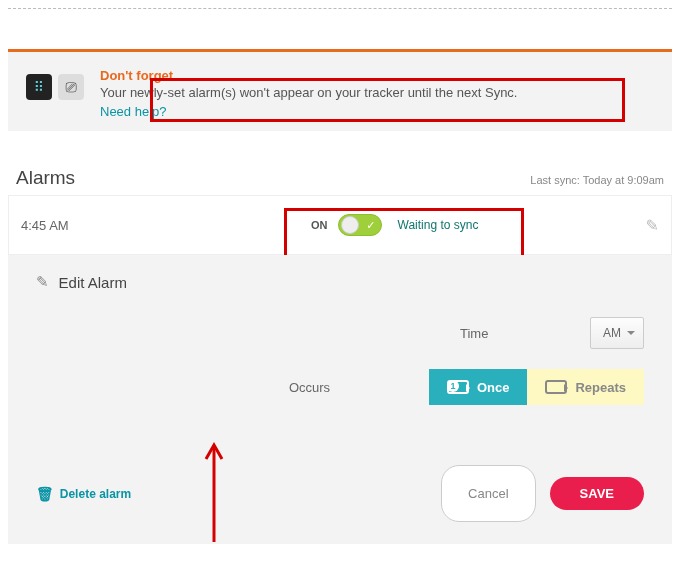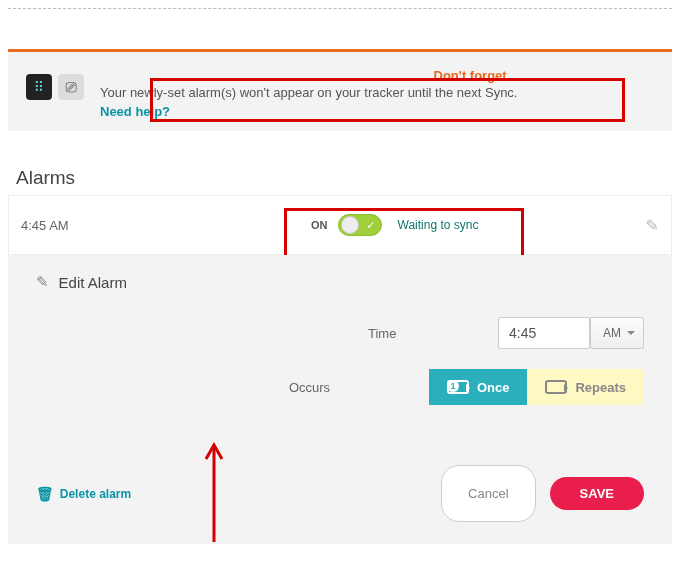--- a/index.html
+++ b/index.html
@@ -26,23 +26,23 @@
   .icon-row { display: flex; gap: 6px; margin-top: 6px;}
   .device-icon {
     width: 26px; height: 26px;
     background: #222;
     border-radius: 4px;
     display: flex; align-items: center; justify-content: center;
     color: #5ed0d6;
     font-size: 14px;
   }
   .device-icon.b { color: #333; background:#ddd; }
-  .info-text .title { color: #e76a1f; font-weight: bold; margin-bottom: 2px; text-align: right; }
+  .info-text .title { color: #e76a1f; font-weight: bold; margin-bottom: 2px; }
   .info-text .msg { color: #555; margin-bottom: 4px; }
-  .info-text .help { color: #0a94a5; font-weight: bold; cursor: pointer; }
+  .info-text .help { color: #0a94a5; font-weight: normal; cursor: pointer; }
   .section-header {
     display: flex;
     justify-content: space-between;
     align-items: baseline;
     padding: 28px 16px 6px 16px;
     color: #444;
   }
   .section-header h2 { font-size: 19px; font-weight: normal; color: #444;}
   .section-header .sync-info { font-size: 11px; color: #888; }
   .alarm-row {
@@ -214,20 +214,21 @@
     <div class="title">Don't forget...</div>
     <div class="msg">Your newly-set alarm(s) won't appear on your tracker until the next Sync.</div>
     <div class="help">Need help?</div>
   </div>
 </div>
 
 <div class="highlight-box" style="left:150px; top:70px; width:475px; height:44px;"></div>
 
 <div class="section-header">
   <h2>Alarms</h2>
+  <span class="sync-info">Last sync: Today at 9:09am</span>
 </div>
 
 <div class="alarm-row">
   <div class="alarm-time">4:45 AM</div>
   <span class="on-label">ON</span>
   <div class="toggle">
     <div class="knob"></div>
     <span class="check">✓</span>
   </div>
   <span class="wait">Waiting to sync</span>
@@ -237,21 +238,20 @@
 <div class="highlight-box" style="left:284px; top:200px; width:240px; height:86px;"></div>
 
 <div class="edit-panel">
   <div class="edit-title">
     <span class="pencil">✎</span>
     <span>Edit Alarm</span>
   </div>
 
   <div class="form-row">
     <label>Time</label>
-    <input class="time-input" value="4:45" style="">
     <div class="ampm">
       <span>AM</span>
     </div>
   </div>
 
   <div class="form-row">
     <label>Occurs</label>
     <div class="seg-group">
       <div class="seg active">
         <span class="seg-icon once"></span>

